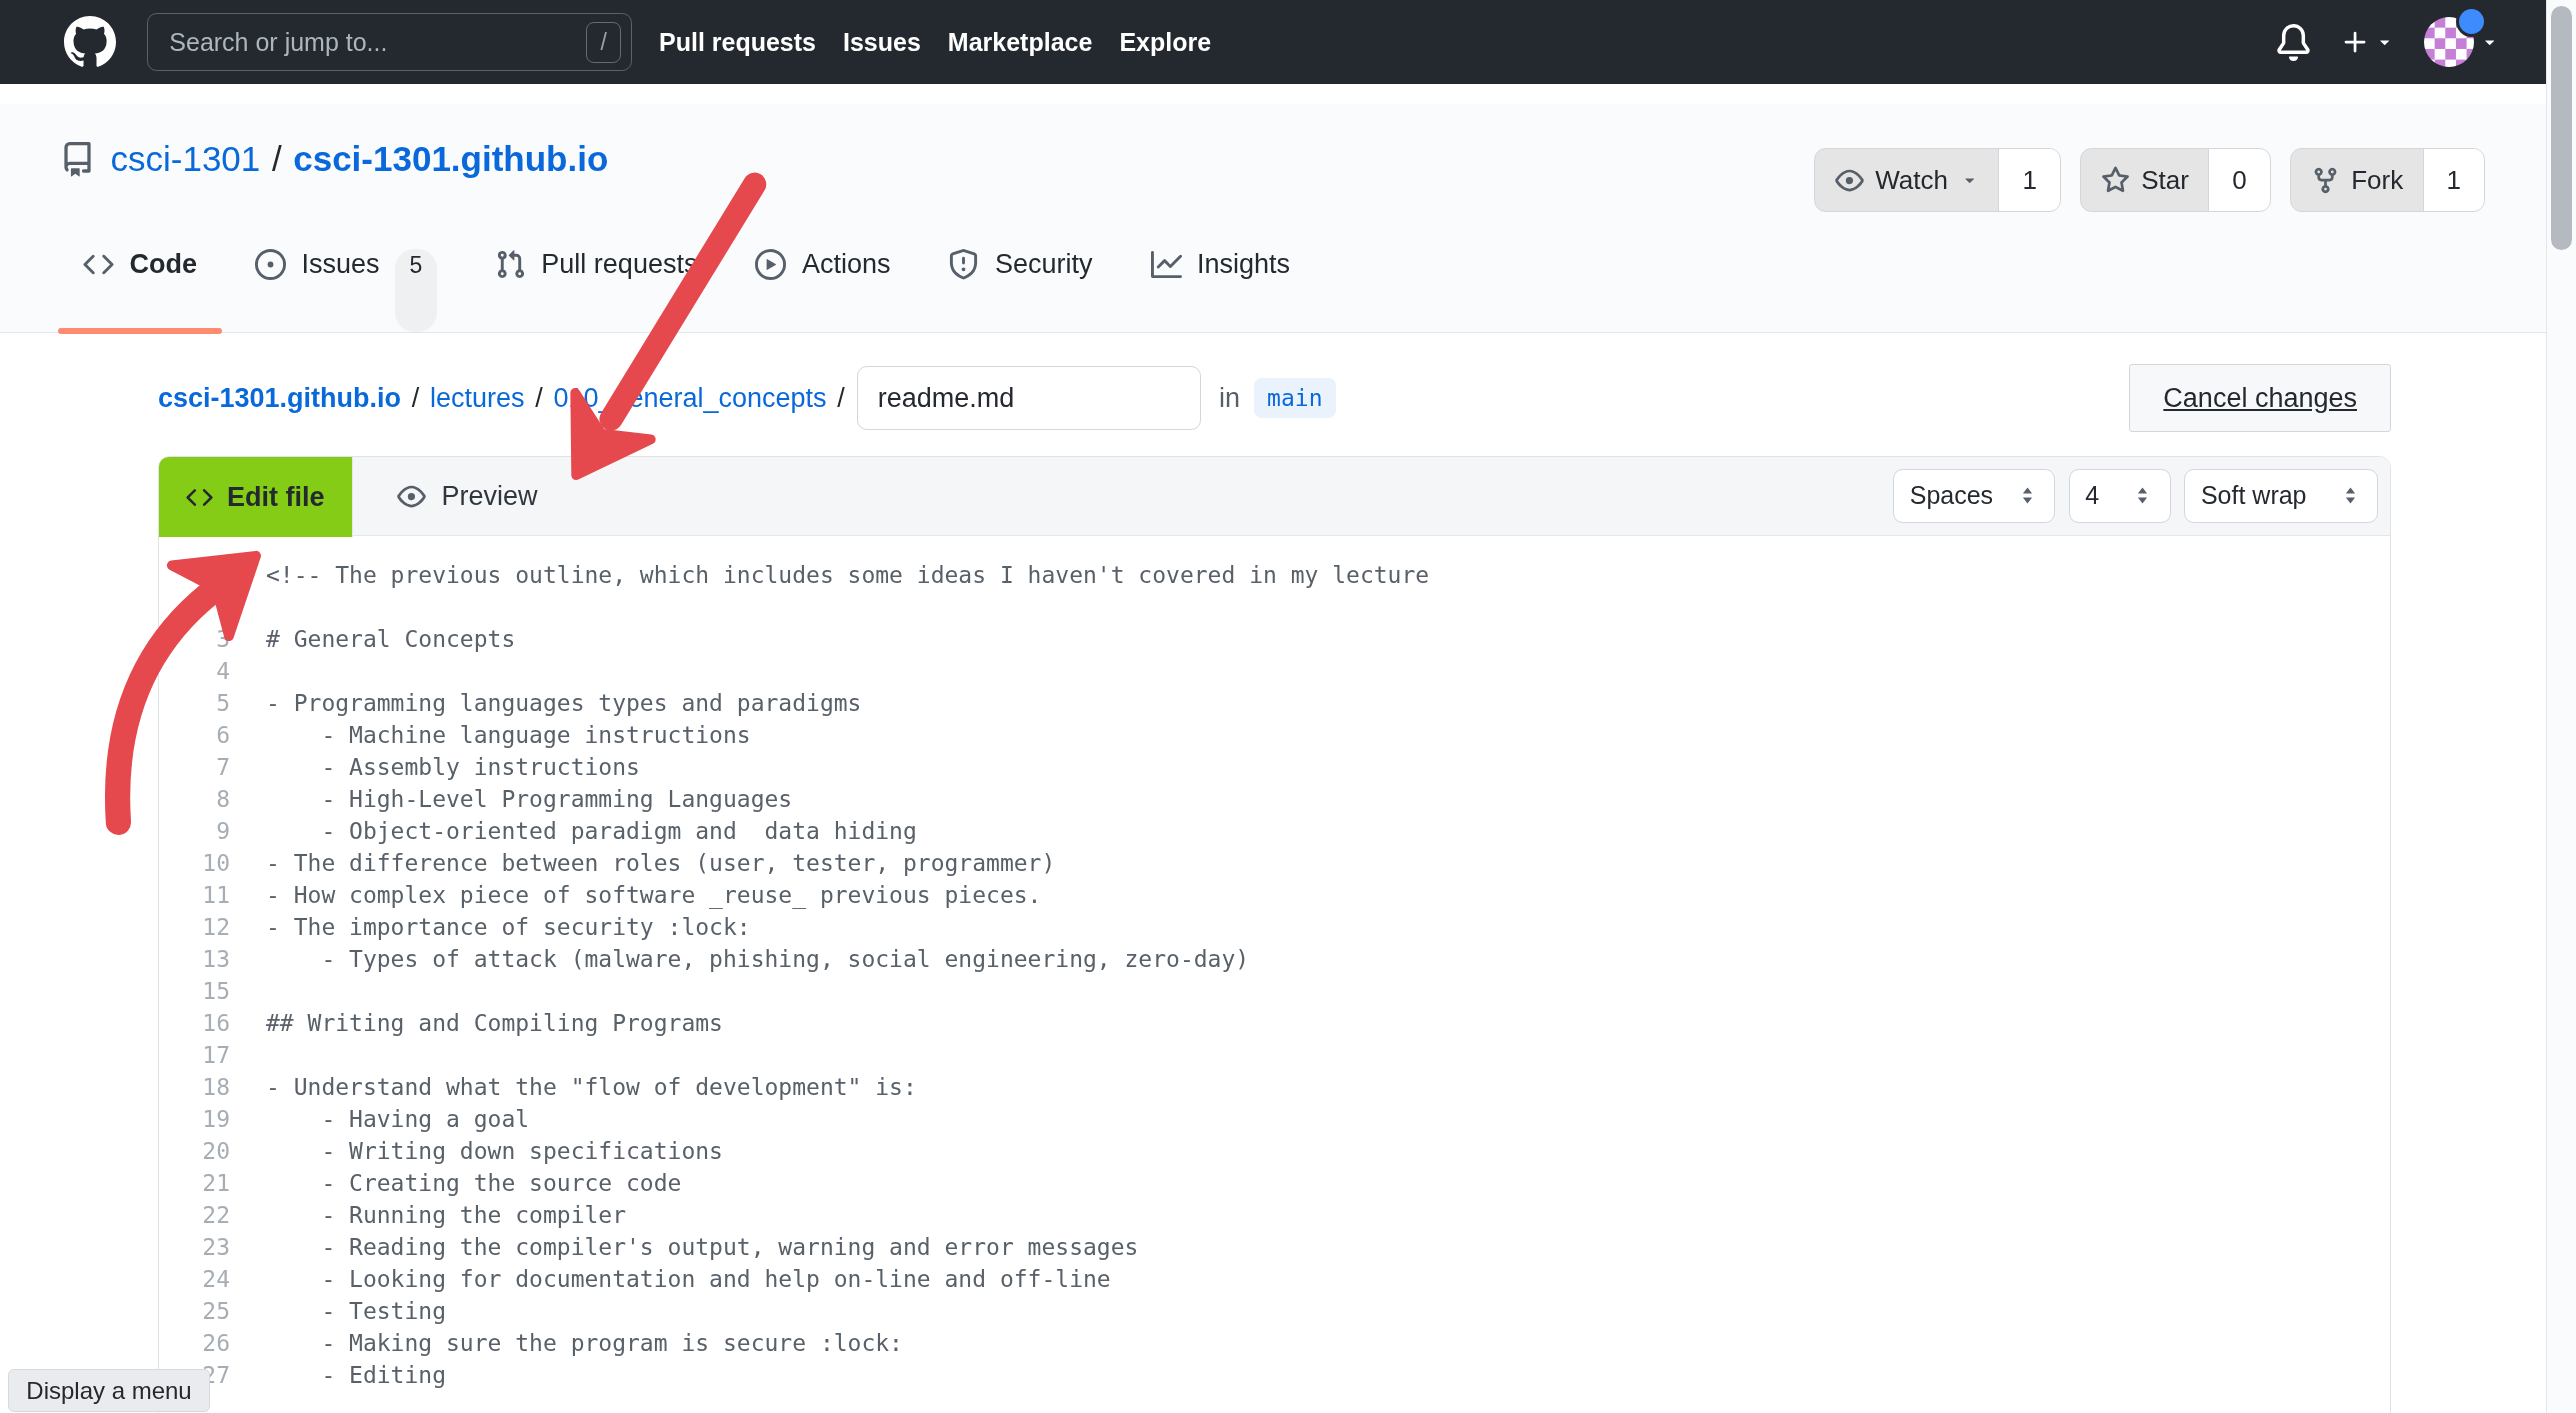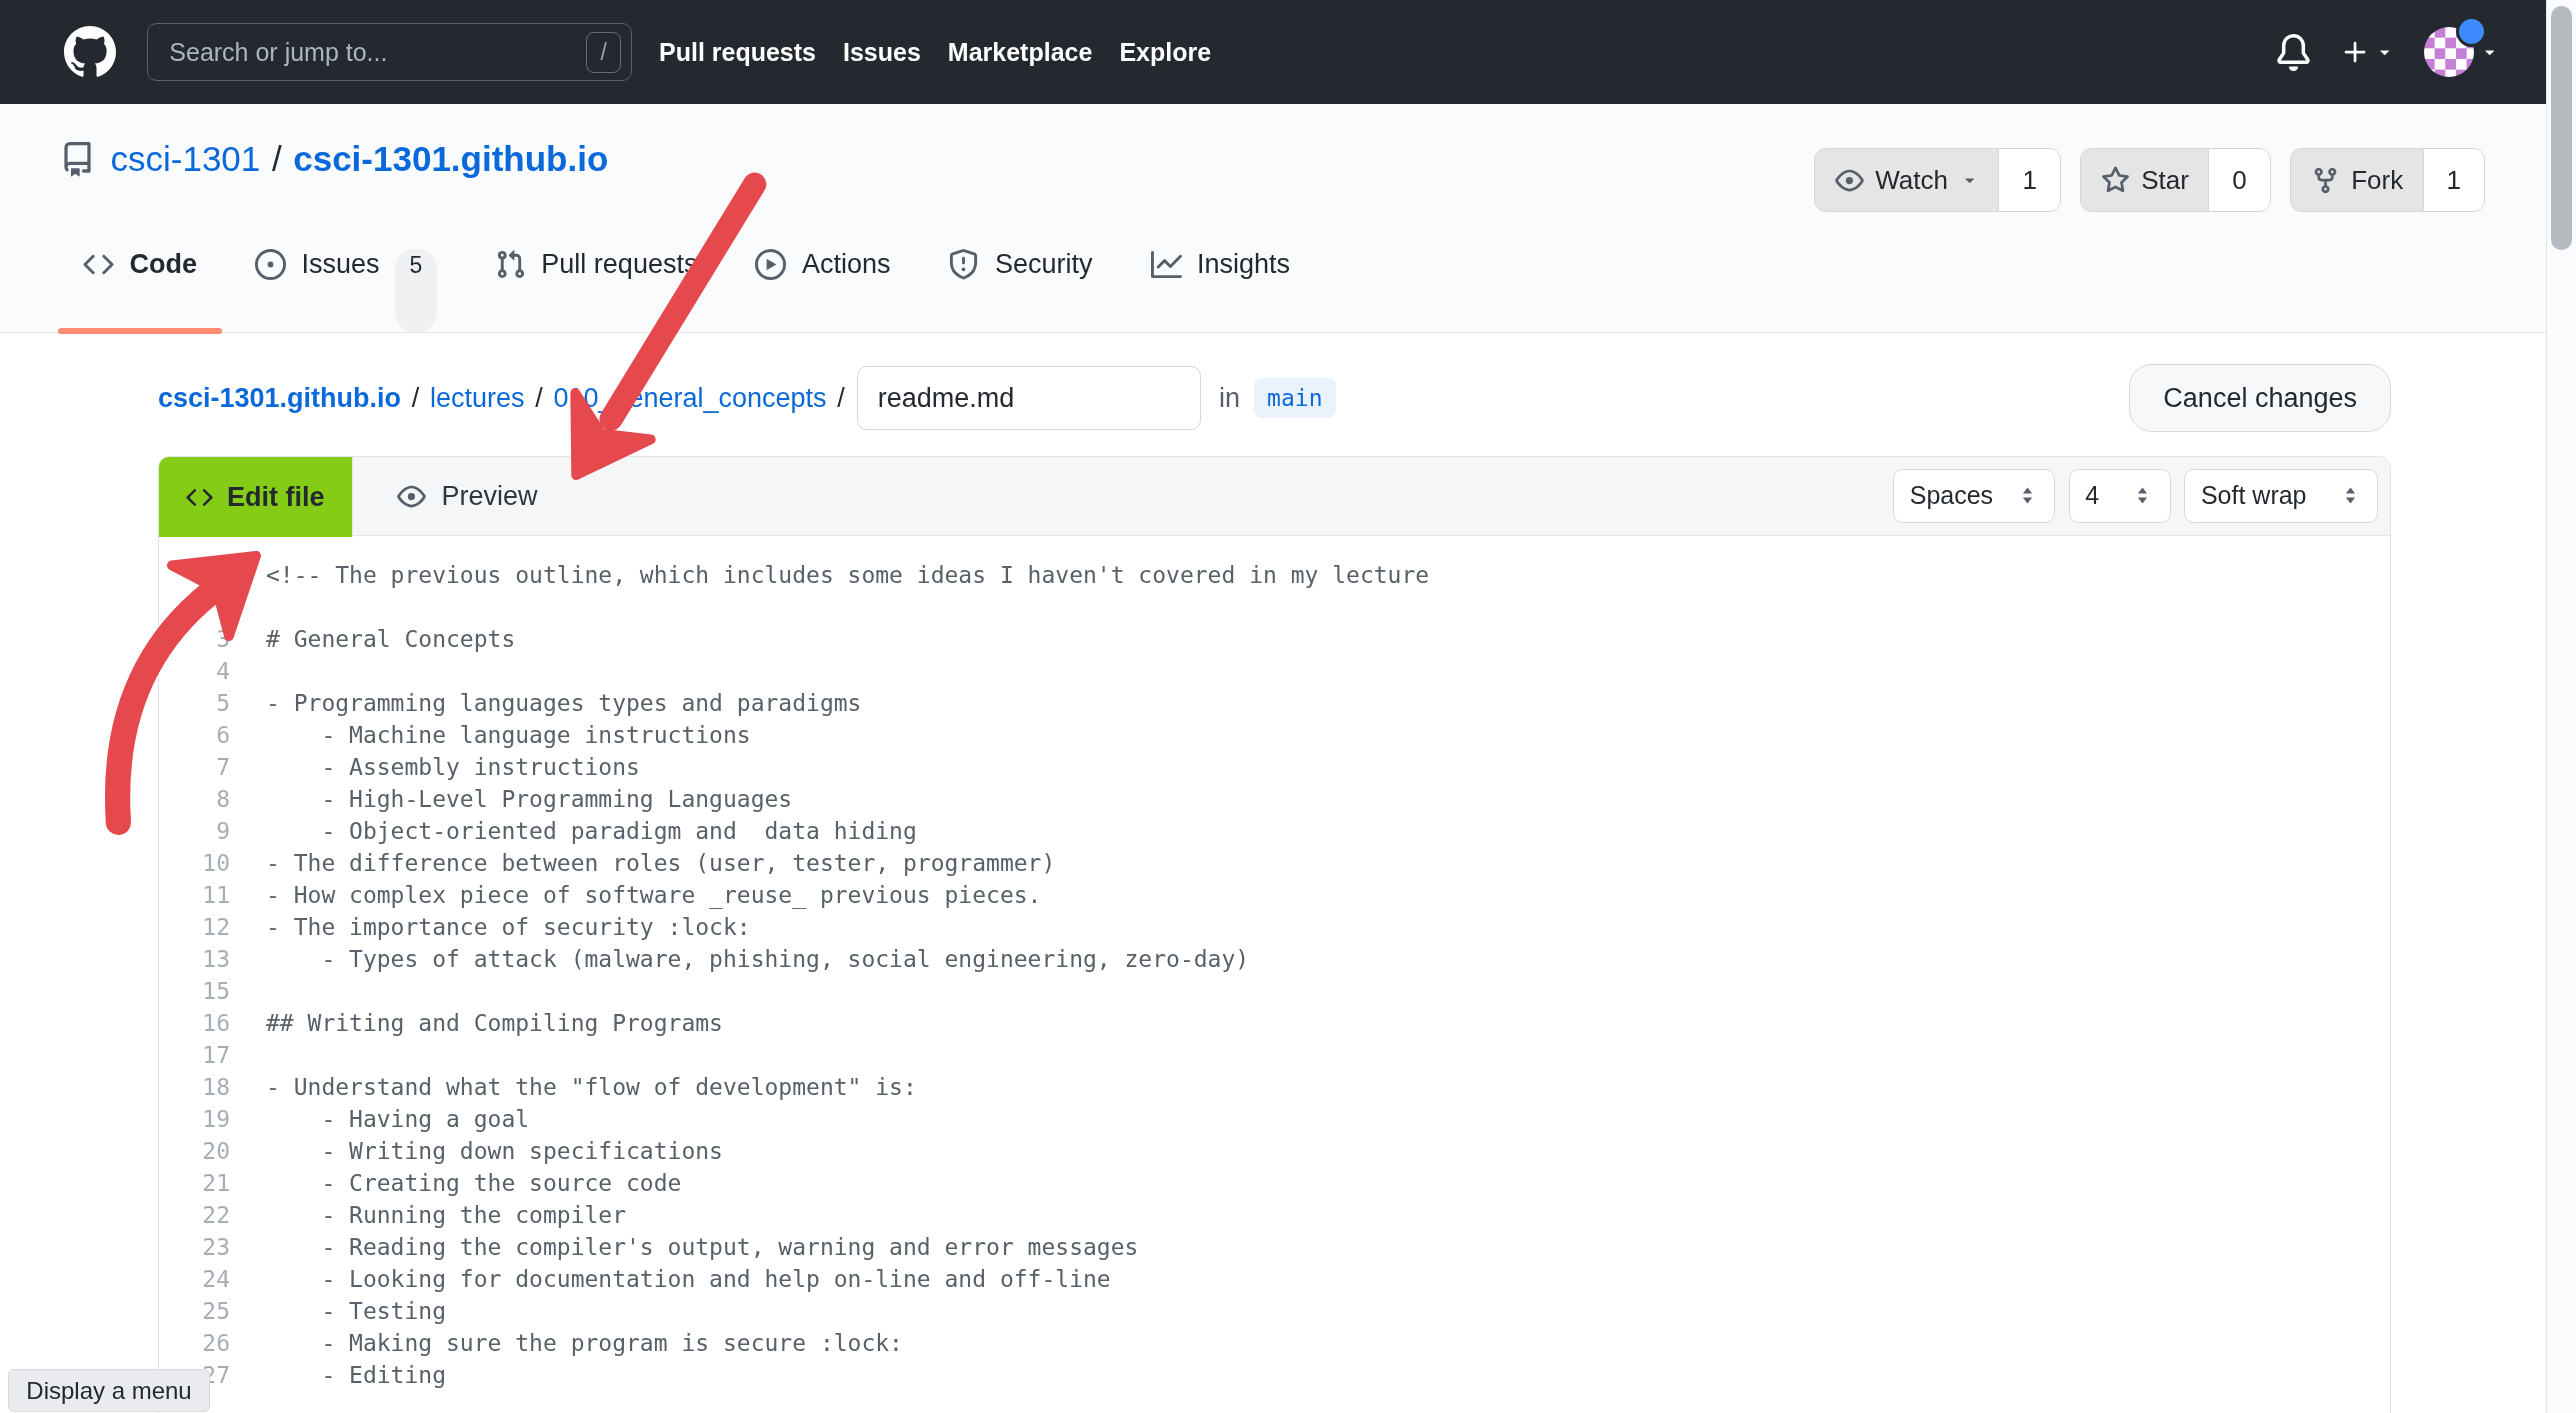--- a/index.html
+++ b/index.html
@@ -1,20 +1,20 @@
 <!DOCTYPE html>
 <html style="--arrow: #e5484d;"><head>
 <meta charset="utf-8">
 <style>
   html,body{margin:0;padding:0;background:#fff;}
   #app{position:relative;width:2576px;height:1413px;overflow:hidden;background:#fff;
        font-family:"Liberation Sans",sans-serif;color:#24292f;}
 
   
-  .navbar{position:absolute;left:0;top:0;width:2546px;height:104px;background:#24292f;
+  .navbar{position:absolute;left:0;top:0;width:2546px;height:84px;background:#24292f;
           display:flex;align-items:center;box-sizing:border-box;padding:0 47px 0 64px;}
   .gh-logo{width:52px;height:52px;color:#fff;margin-right:31px;flex:none;}
   .gh-logo svg{width:52px;height:52px;display:block;}
   .search-box{width:485px;height:58px;border:1.9px solid #5a626b;border-radius:9.7px;
               display:flex;align-items:center;justify-content:space-between;
               box-sizing:border-box;padding:0 9.7px 0 21.3px;margin-right:27px;flex:none;}
   .search-ph{color:#adb5bd;font-size:25px;}
   .slash-key{width:35px;height:41px;border:1.9px solid #646c75;border-radius:7.8px;color:#99a1a9;
              display:flex;align-items:center;justify-content:center;font-size:23px;box-sizing:border-box;}
   .nav-links{display:flex;gap:27px;align-items:center;}
@@ -75,22 +75,22 @@
   .crumb-repo{color:#0969da;font-weight:600;cursor:pointer;}
   .crumb-sep{color:#24292f;margin:0 10.7px;}
   .crumb-link{color:#0969da;cursor:pointer;}
   .file-input{width:344px;height:64px;border:1.9px solid #d0d7de;border-radius:9.7px;box-sizing:border-box;
               font-family:"Liberation Sans",sans-serif;font-size:27px;color:#24292f;padding:0 19.4px;
               margin-left:1.9px;background:#fff;outline:none;}
   .in-label{color:#57606a;font-size:27px;margin-left:17.5px;}
   .branch-badge{margin-left:13.6px;background:#eaf2fc;color:#0969da;border-radius:7.8px;
                 font-family:"DejaVu Sans Mono",monospace;font-size:23px;padding:6.8px 13.6px;cursor:pointer;}
   .cancel-btn{margin-left:auto;height:68px;padding:17px 33px;font-size:27px;font-weight:500;color:#24292f;
-              background:#f6f8fa;border:1.9px solid #d3d7dc;border-radius:23px;cursor:pointer;
-              font-family:"Liberation Sans",sans-serif;}
+              background:#f6f8fa;border:1.9px solid #d3d7dc;border-radius:3px;cursor:pointer;
+              font-family:"Liberation Sans",sans-serif;text-decoration:underline;}
 
   
   .editor{position:absolute;left:158px;top:456px;width:2233px;height:1067px;background:#fff;
           border:1.9px solid #dfe3e6;border-radius:11.6px 11.6px 0 0;box-sizing:border-box;}
   .editor-head{position:relative;height:78px;background:#f4f6f8;border-bottom:1.9px solid #e4e7ea;
                border-radius:9.7px 9.7px 0 0;}
   .tab-edit{position:absolute;left:0;top:0;width:194px;height:80px;background:#84cc16;z-index:2;
             border-right:1.9px solid #e4e7ea;border-top-left-radius:9.7px;display:flex;align-items:center;
             justify-content:center;gap:13.6px;font-size:27px;font-weight:600;color:#24292f;box-sizing:border-box;cursor:pointer;}
   .tab-edit .icon{color:#24292f;}

